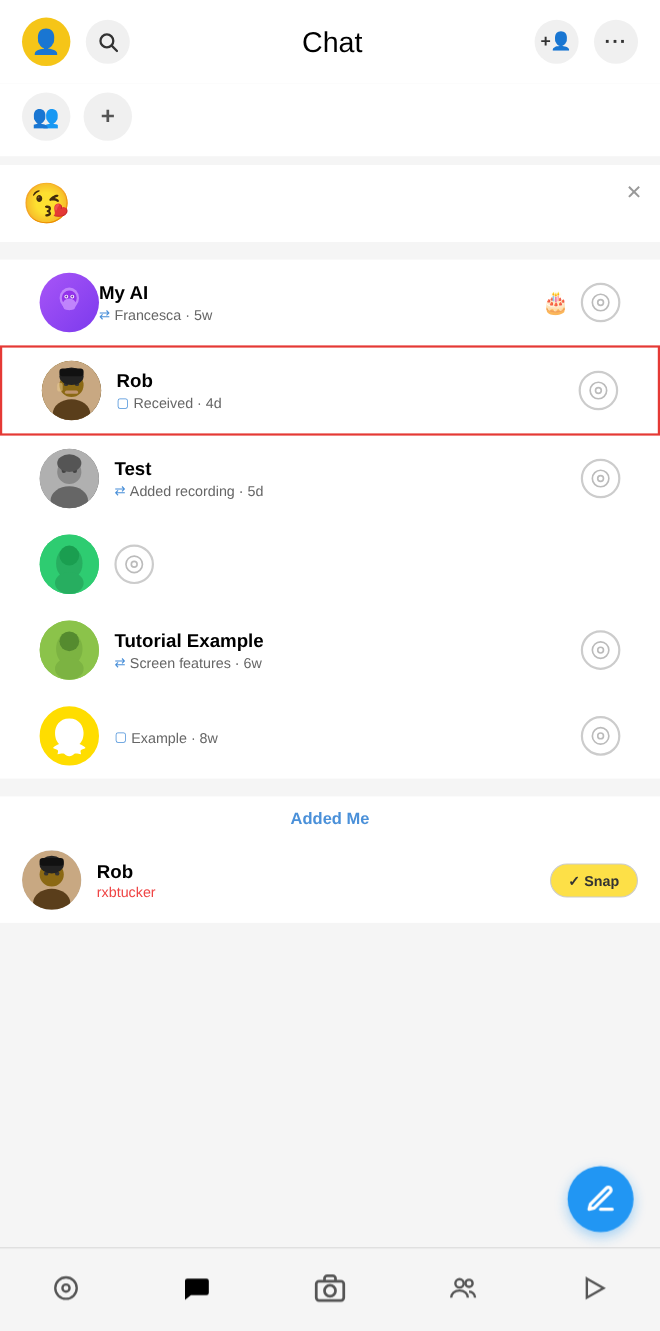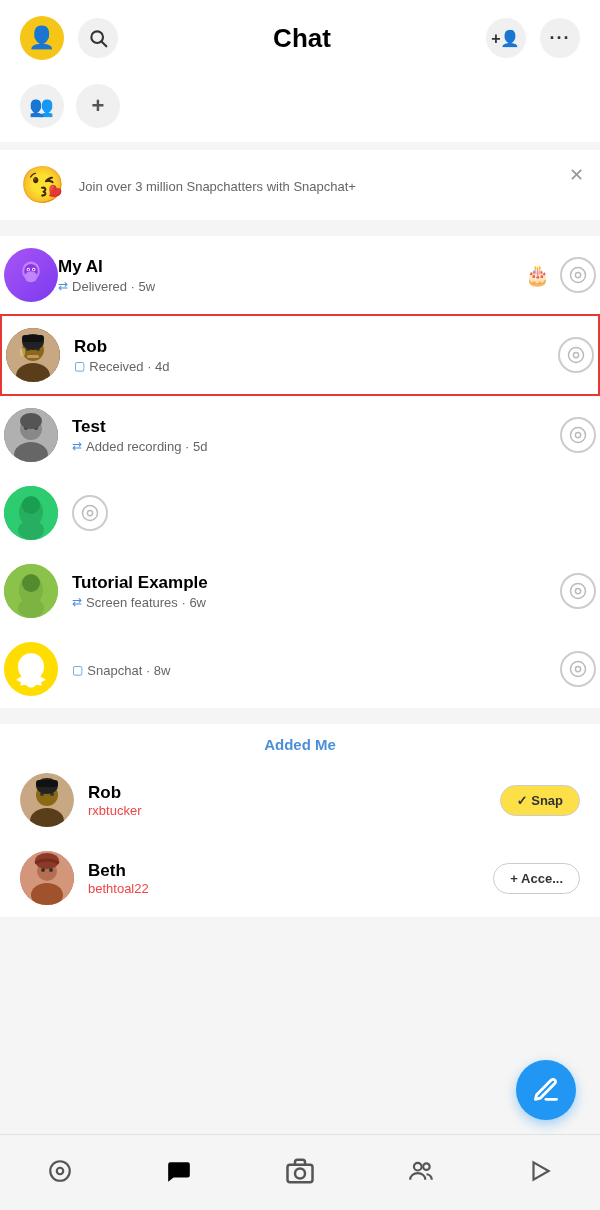--- a/index.html
+++ b/index.html
@@ -15,21 +15,21 @@
     
     .header {
       background: #fff;
       display: flex;
       align-items: center;
       justify-content: space-between;
       padding: 14px 20px;
       height: 76px;
     }
     .header-left { display: flex; align-items: center; gap: 14px; }
-    .header-center { font-size: 26px; font-weight: 700; color: #000; }
+    .header-center { font-size: 26px; font-weight: 400; color: #000; }
     .header-right { display: flex; align-items: center; gap: 14px; }
 
     .avatar-circle {
       width: 44px; height: 44px;
       background: #f5c518;
       border-radius: 50%;
       display: flex; align-items: center; justify-content: center;
       font-size: 22px;
     }
     .icon-btn {
@@ -75,21 +75,21 @@
       position: absolute; right: 16px; top: 14px;
       font-size: 18px; color: #999; cursor: pointer;
     }
 
     
     .chat-list { background: #fff; margin-top: 8px; }
 
     .chat-item {
       display: flex;
       align-items: center;
-      padding: 12px 4px;
+      padding: 12px 36px;
       position: relative;
       cursor: pointer;
     }
     .chat-item.highlighted {
       border: 2.5px solid #e53935;
       border-radius: 0;
       margin: 0;
     }
     .chat-info { flex: 1; }
     .chat-name { font-size: 17px; font-weight: 700; color: #000; }
@@ -268,21 +268,20 @@
     <span>👥</span>
   </div>
   <div class="sub-icon-btn">
     <span style="font-size:22px; font-weight:700; color:#555;">+</span>
   </div>
 </div>
 
 <div class="promo-banner">
   <div class="promo-emoji">😘</div>
   <div class="promo-text">
-    <div class="promo-sub">Join over 3 million Snapchatters with Snapchat+</div>
   </div>
   <div class="promo-close">✕</div>
 </div>
 
 <div class="divider"></div>
 
 <div class="chat-list">
 
   <div class="chat-item">
     <div class="ai-avatar">
@@ -294,21 +293,21 @@
         <circle cx="42" cy="34" r="2.5" fill="#6b21a8"></circle>
         <circle cx="58" cy="34" r="2.5" fill="#6b21a8"></circle>
         <ellipse cx="50" cy="55" rx="18" ry="16" fill="#c084fc"></ellipse>
         <rect x="35" y="55" width="30" height="14" rx="7" fill="#c084fc"></rect>
       </svg>
     </div>
     <div class="chat-info">
       <div class="chat-name">My AI</div>
       <div class="chat-status">
         <span style="color:#4a90d9; font-size:12px;">⇄</span>
-        <span>Delivered · 5w</span>
+        <span>Francesca · 5w</span>
       </div>
     </div>
     <span style="font-size:20px; margin-right:10px;">🎂</span>
     <div class="chat-action">
       <svg width="18" height="18" viewBox="0 0 24 24" fill="none" stroke="#bbb" stroke-width="2">
         <circle cx="12" cy="12" r="3.5"></circle>
           <path d="M12 2C6.5 2 2 6.5 2 12s4.5 10 10 10 10-4.5 10-10S17.5 2 12 2z"></path>
       </svg>
     </div>
   </div>
@@ -412,21 +411,21 @@
   <div class="chat-item">
     <div class="team-avatar" style="margin-right:14px; border-radius:50%; flex-shrink:0;">
       <svg width="54" height="54" viewBox="0 0 54 54">
         <circle cx="27" cy="27" r="27" fill="#ffdd00"></circle>
         <path d="M27 10 C17 10 13 18 13 24 C13 30 15 33 17 35 C15 36 12 37 11 39 C13 40 15 40.5 16 41.5 C16 43 15.5 44 15.5 45 C18 45 19 44 22 44.5 C23.5 46 25 47 27 47 C29 47 30.5 46 32 44.5 C35 44 36 45 38.5 45 C38.5 44 38 43 38 41.5 C39 40.5 41 40 43 39 C42 37 39 36 37 35 C39 33 41 30 41 24 C41 18 37 10 27 10 Z" fill="#fff"></path>
       </svg>
     </div>
     <div class="chat-info">
       <div class="chat-status">
         <span style="color:#4a90d9; font-size:12px;">▢</span>
-        <span>Snapchat · 8w</span>
+        <span>Example · 8w</span>
       </div>
     </div>
     <div class="chat-action">
       <svg width="18" height="18" viewBox="0 0 24 24" fill="none" stroke="#bbb" stroke-width="2">
         <circle cx="12" cy="12" r="3.5"></circle>
           <path d="M12 2C6.5 2 2 6.5 2 12s4.5 10 10 10 10-4.5 10-10S17.5 2 12 2z"></path>
       </svg>
     </div>
   </div>
 </div>
@@ -448,38 +447,20 @@
         <rect x="16" y="7" width="22" height="7" rx="3" fill="#111"></rect>
       </svg>
     </div>
     <div class="added-info">
       <div class="added-name">Rob</div>
       <div class="added-username">rxbtucker</div>
     </div>
     <button class="snap-btn">✓ Snap</button>
   </div>
 
-  <div class="added-item">
-    <div class="added-avatar" style="background: linear-gradient(135deg, #e89cc0, #a0522d);">
-      <svg width="54" height="54" viewBox="0 0 54 54">
-        <circle cx="27" cy="27" r="27" fill="#d4967a"></circle>
-        <circle cx="27" cy="20" r="10" fill="#b56e50"></circle>
-        <ellipse cx="27" cy="44" rx="16" ry="12" fill="#a0522d"></ellipse>
-        <ellipse cx="27" cy="10" rx="12" ry="8" fill="#8B3a2a"></ellipse>
-        <path d="M15 12 Q27 6 39 12" stroke="#7a2a1a" stroke-width="3" fill="none"></path>
-        <circle cx="23" cy="19" r="2" fill="#333"></circle>
-        <circle cx="31" cy="19" r="2" fill="#333"></circle>
-      </svg>
-    </div>
-    <div class="added-info">
-      <div class="added-name">Beth</div>
-      <div class="added-username">bethtoal22</div>
-    </div>
-    <button class="accept-btn">+ Acce...</button>
-  </div>
 
 </div>
 
 <div class="fab">
   <svg width="28" height="28" viewBox="0 0 24 24" fill="none" stroke="#fff" stroke-width="2.5" stroke-linecap="round" stroke-linejoin="round">
     <path d="M12 20h9"></path>
       <path d="M16.5 3.5a2.121 2.121 0 013 3L7 19l-4 1 1-4L16.5 3.5z"></path>
   </svg>
 </div>
 

